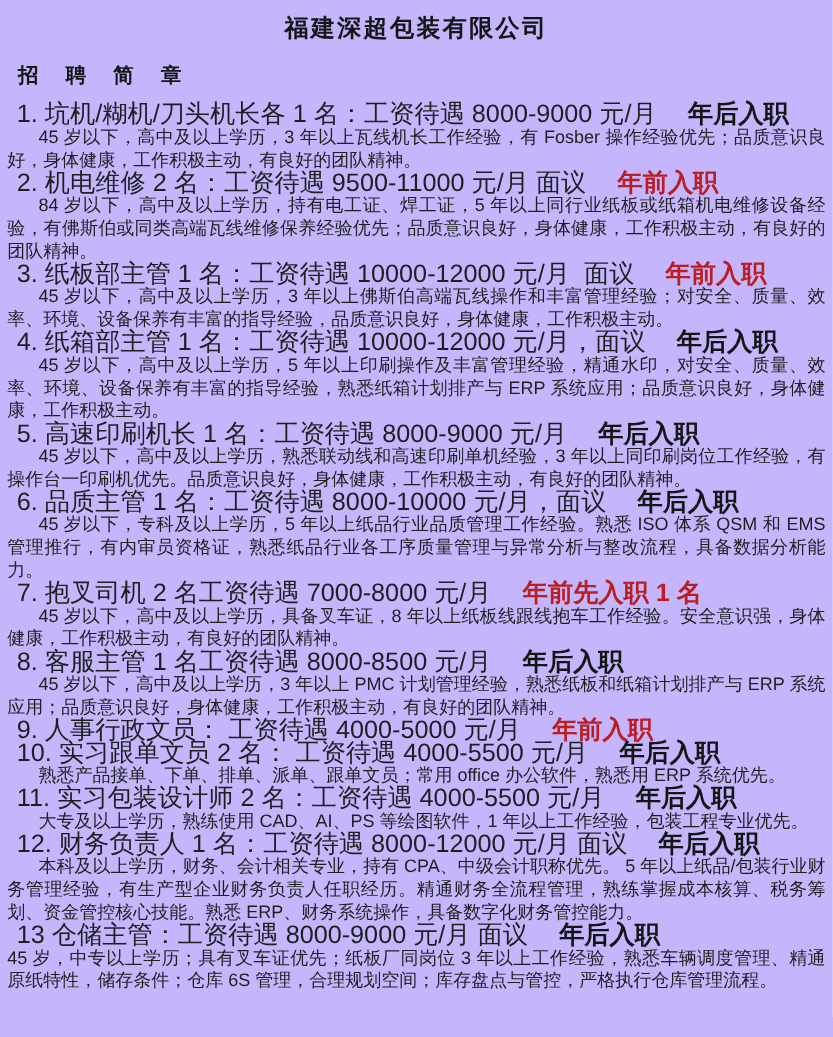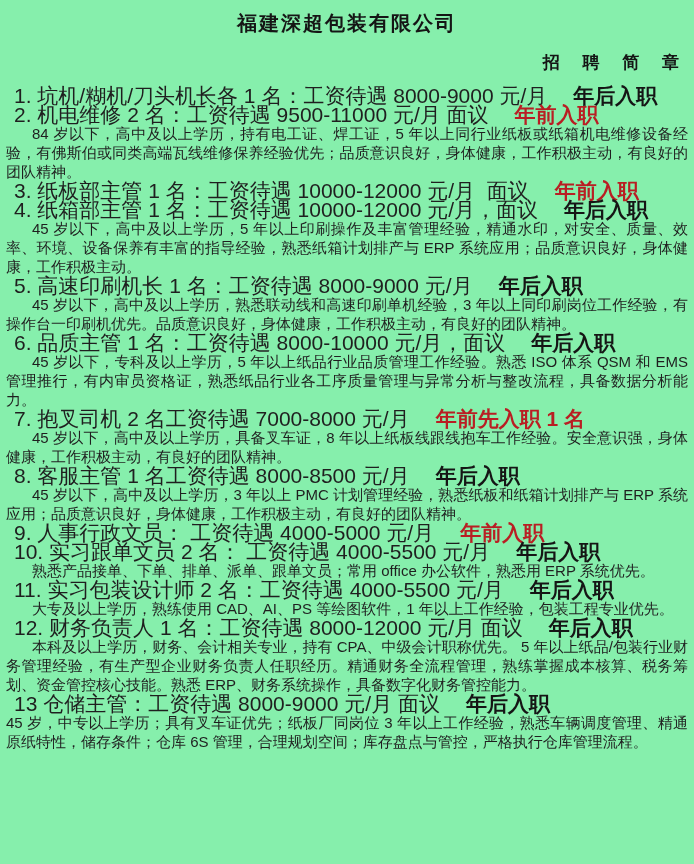--- a/index.html
+++ b/index.html
@@ -12,33 +12,33 @@
     height: 864px;
     overflow: hidden;
     font-family: "Liberation Sans", "DejaVu Sans", sans-serif;
     color: #1f1f1f;
   }
   .page {
     box-sizing: border-box;
     width: 694px;
     height: 864px;
     padding: 8px 6px 0 6px;
-    background: #86efac;
+    background: #c4b5fd;
   }
   .company-title {
     margin: 2px 0 14px 0;
     text-align: center;
     font-size: 20px;
     font-weight: bold;
     letter-spacing: 2px;
     color: #151515;
   }
   .notice-subtitle {
     margin: 0 0 12px 0;
-    text-align: right;
+    text-align: left;
     font-size: 17px;
     font-weight: bold;
     letter-spacing: 9px;
     text-indent: 9px;
     color: #151515;
   }
   .job-list {
     text-align: justify;
   }
   .job { margin: 0; }
@@ -71,29 +71,31 @@
 
 <div class="page">
 
   <h1 class="company-title">福建深超包装有限公司</h1>
 
   <h2 class="notice-subtitle">招 聘 简 章</h2>
 
   <div class="job-list" id="job-list">
   <div class="job">
     <p class="job-header"><span class="job-num">1.</span> <span class="job-title">坑机/糊机/刀头机长各 1 名：工资待遇 8000-9000 元/月</span><span class="badge">年后入职</span></p>
+    <p class="job-desc">45 岁以下，高中及以上学历，3 年以上瓦线机长工作经验，有 Fosber 操作经验优先；品质意识良好，身体健康，工作积极主动，有良好的团队精神。</p>
   </div>
 
   <div class="job">
     <p class="job-header"><span class="job-num">2.</span> <span class="job-title">机电维修 2 名：工资待遇 9500-11000 元/月 面议</span><span class="badge red">年前入职</span></p>
     <p class="job-desc">84 岁以下，高中及以上学历，持有电工证、焊工证，5 年以上同行业纸板或纸箱机电维修设备经验，有佛斯伯或同类高端瓦线维修保养经验优先；品质意识良好，身体健康，工作积极主动，有良好的团队精神。</p>
   </div>
 
   <div class="job">
     <p class="job-header"><span class="job-num">3.</span> <span class="job-title">纸板部主管 1 名：工资待遇 10000-12000 元/月  面议</span><span class="badge red">年前入职</span></p>
+    <p class="job-desc">45 岁以下，高中及以上学历，3 年以上佛斯伯高端瓦线操作和丰富管理经验；对安全、质量、效率、环境、设备保养有丰富的指导经验，品质意识良好，身体健康，工作积极主动。</p>
   </div>
 
   <div class="job">
     <p class="job-header"><span class="job-num">4.</span> <span class="job-title">纸箱部主管 1 名：工资待遇 10000-12000 元/月，面议</span><span class="badge">年后入职</span></p>
     <p class="job-desc">45 岁以下，高中及以上学历，5 年以上印刷操作及丰富管理经验，精通水印，对安全、质量、效率、环境、设备保养有丰富的指导经验，熟悉纸箱计划排产与 ERP 系统应用；品质意识良好，身体健康，工作积极主动。</p>
   </div>
 
   <div class="job">
     <p class="job-header"><span class="job-num">5.</span> <span class="job-title">高速印刷机长 1 名：工资待遇 8000-9000 元/月</span><span class="badge">年后入职</span></p>
     <p class="job-desc">45 岁以下，高中及以上学历，熟悉联动线和高速印刷单机经验，3 年以上同印刷岗位工作经验，有操作台一印刷机优先。品质意识良好，身体健康，工作积极主动，有良好的团队精神。</p>

